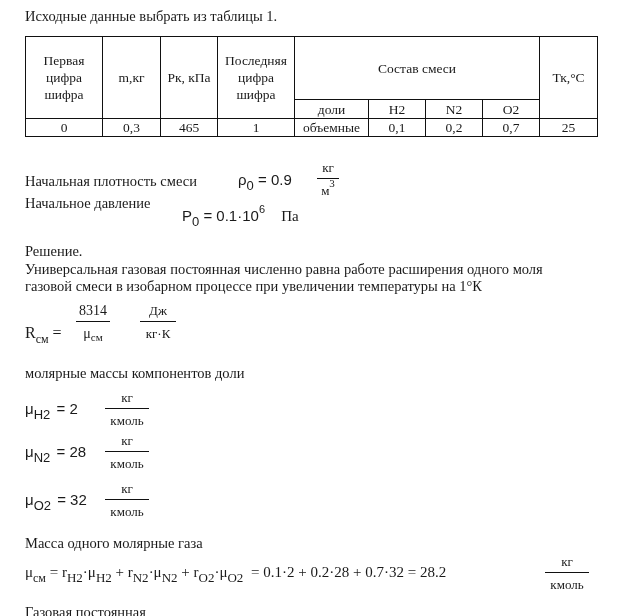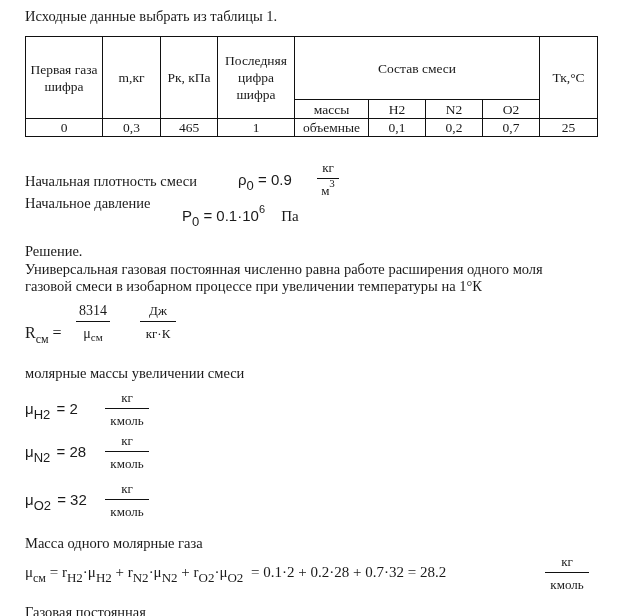--- a/index.html
+++ b/index.html
@@ -28,29 +28,29 @@
   .frac .bar { border-top: 1px solid #111; width: 100%; margin: 3px 0 4px 0; }
 </style>
 </head>
 <body>
 
 <div class="abs txt" style="left:25px; top:8px;">Исходные данные выбрать из таблицы 1.</div>
 
 <table class="data">
   <tbody>
       <tr style="height:63px;">
-    <td rowspan="2" style="width:76px; white-space:normal;">Первая газа шифра</td>
+    <td rowspan="2" style="width:76px; white-space:normal;">Первая цифра шифра</td>
     <td rowspan="2" style="width:57px;">m,кг</td>
     <td rowspan="2" style="width:56px;">Рк, кПа</td>
     <td rowspan="2" style="width:76px; white-space:normal;">Последняя цифра шифра</td>
     <td colspan="4">Состав смеси</td>
     <td rowspan="2" style="width:57px;">Тк,°С</td>
   </tr>
   <tr style="height:19px;">
-    <td style="width:73px;">массы</td>
+    <td style="width:73px;">доли</td>
     <td style="width:56px;">H2</td>
     <td style="width:56px;">N2</td>
     <td style="width:56px;">O2</td>
   </tr>
   <tr style="height:18px;">
     <td>0</td>
     <td>0,3</td>
     <td>465</td>
     <td>1</td>
     <td>объемные</td>
@@ -92,21 +92,21 @@
   <span class="num" style="font-size:14px;">8314</span>
   <span class="bar"></span>
   <span class="den" style="font-size:14px;"><span>μ</span><span class="sub" style="font-size:11px; top:3px;">см</span></span>
 </div>
 <div class="frac" style="left:140px; top:303px; width:36px;">
   <span class="num">Дж</span>
   <span class="bar"></span>
   <span class="den">кг·К</span>
 </div>
 
-<div class="abs txt" style="left:25px; top:365px;">молярные массы увеличении смеси</div>
+<div class="abs txt" style="left:25px; top:365px;">молярные массы компонентов доли</div>
 
 <div class="abs math" style="left:25px; top:400px;">
   <span>μ</span><span class="sub">H2</span>
   <span style="margin-left:2px;">= 2</span>
 </div>
 <div class="frac" style="left:105px; top:390px; width:44px;">
   <span class="num">кг</span>
   <span class="bar"></span>
   <span class="den">кмоль</span>
 </div>

